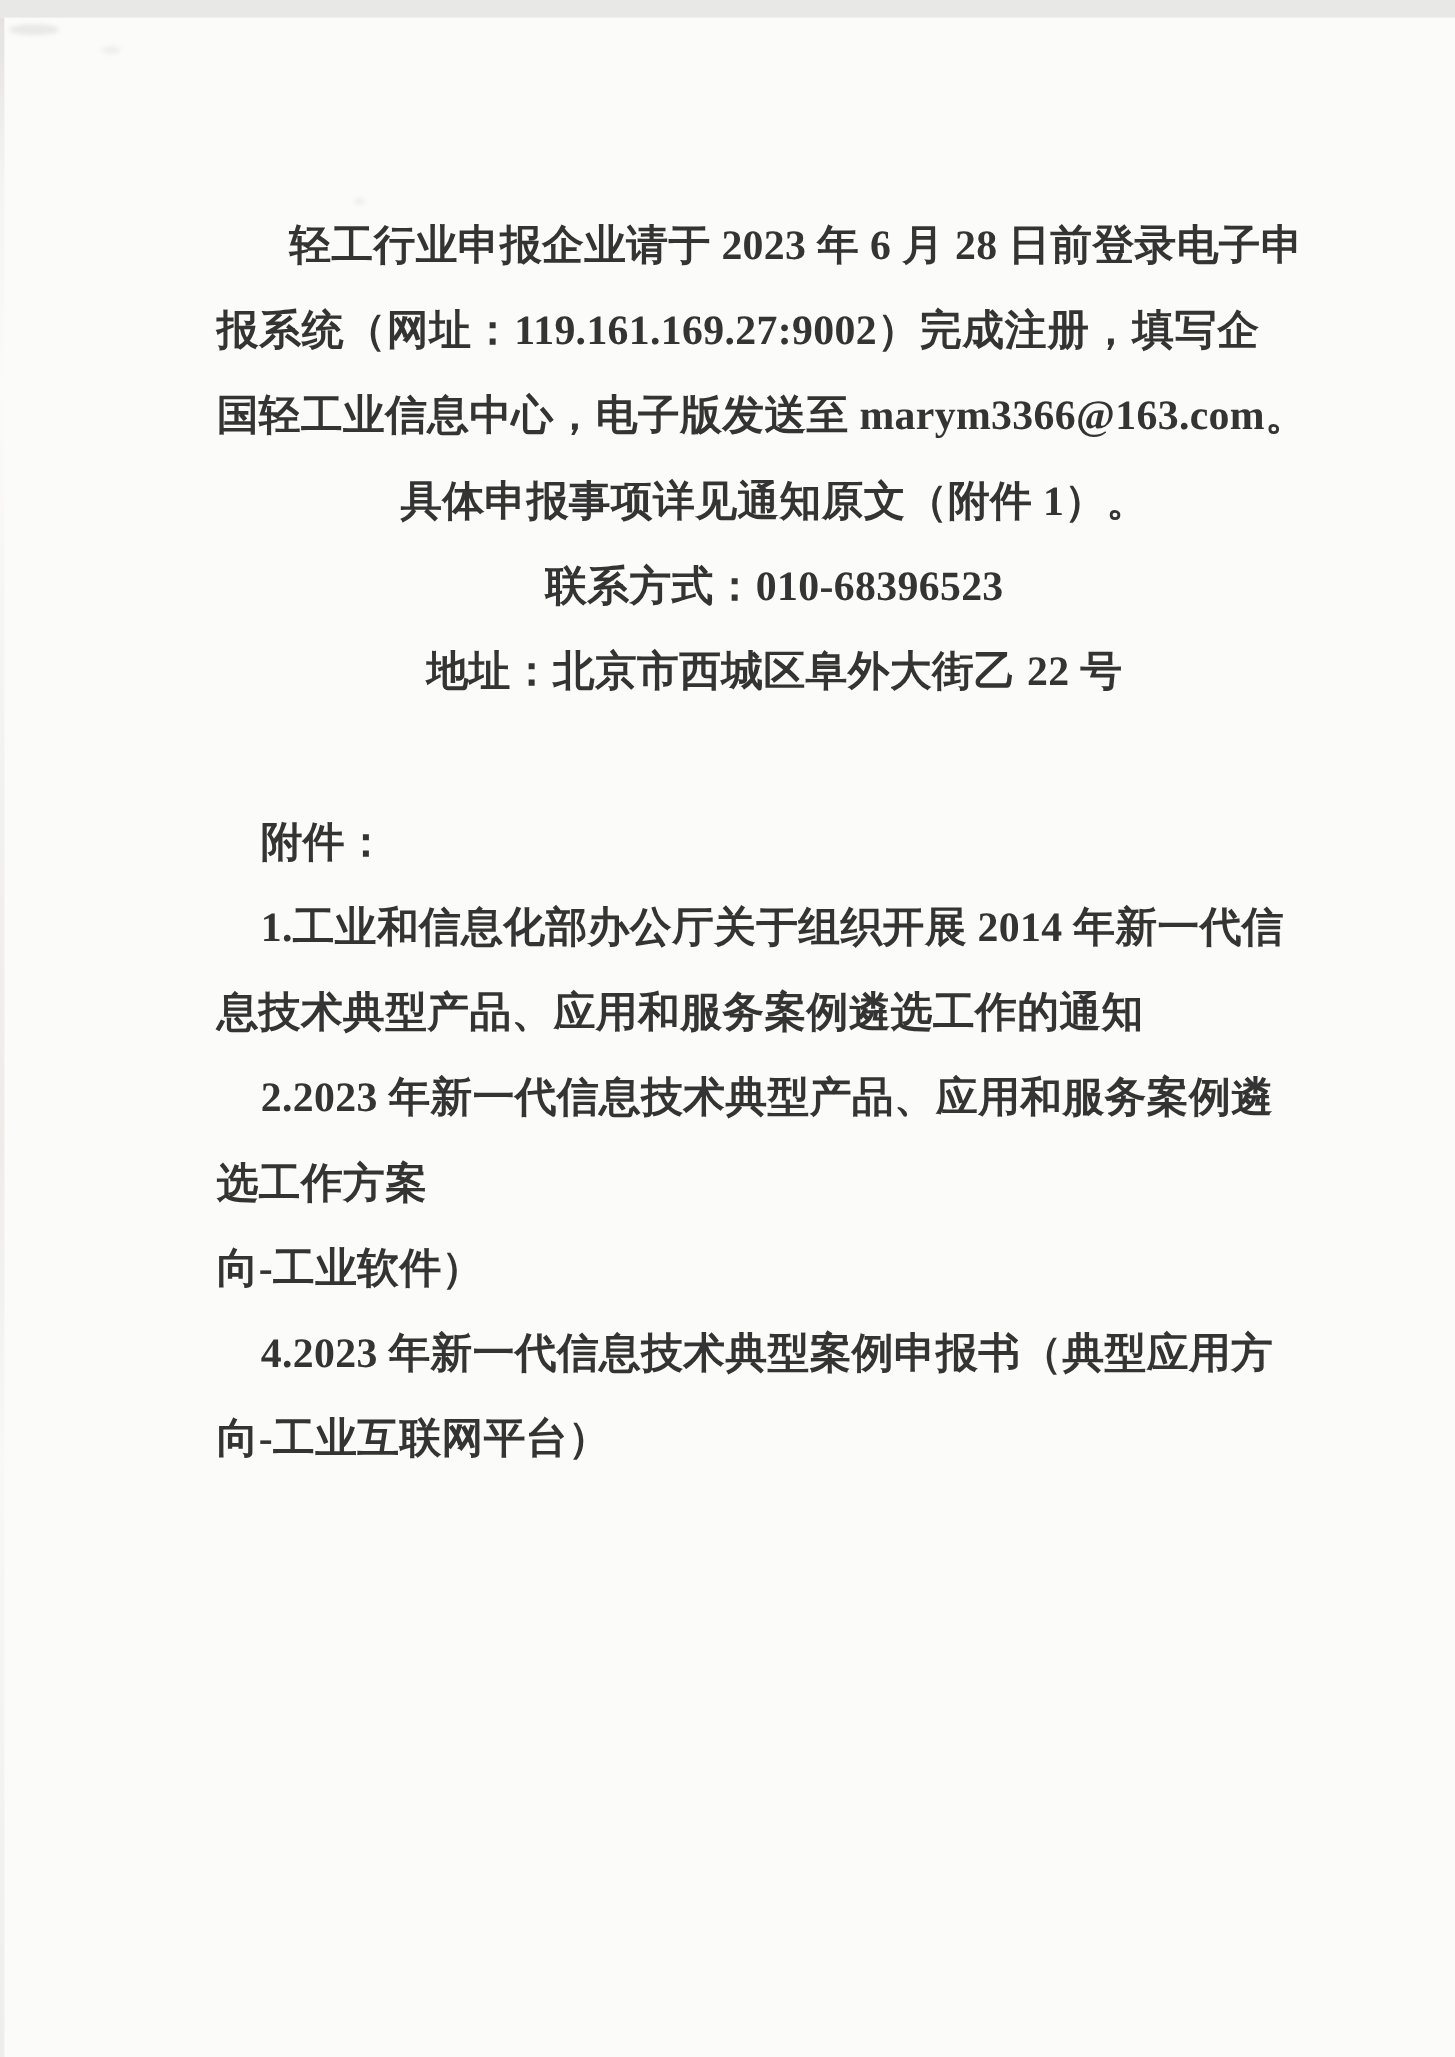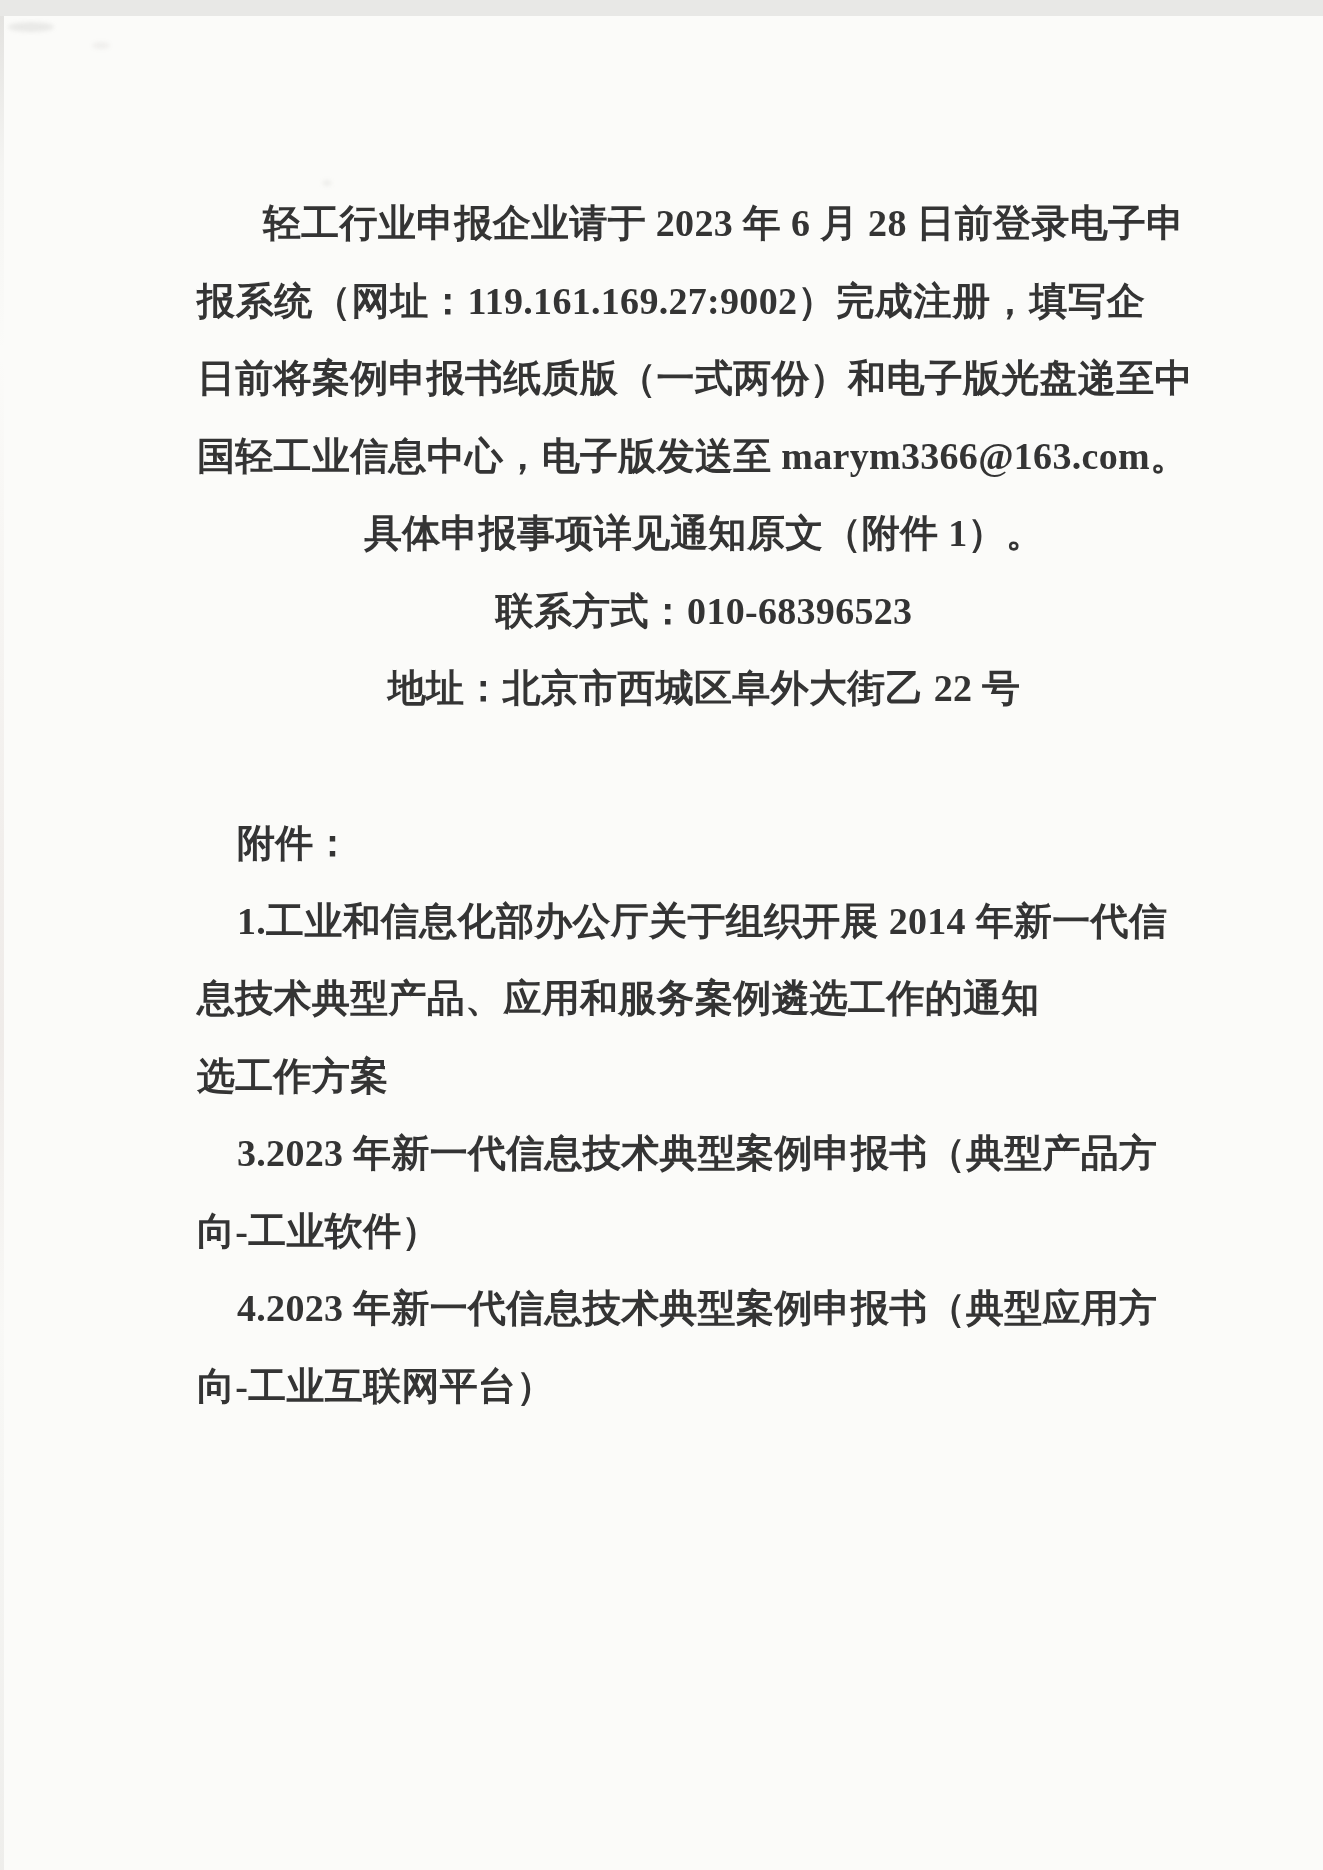--- a/index.html
+++ b/index.html
@@ -69,28 +69,27 @@
 <body>
 
 <div class="page" style="background: rgb(251, 251, 249);">
   <div class="edge-artifact-left"></div>
   <div class="smudge s1"></div>
   <div class="smudge s2"></div>
   <div class="smudge s3"></div>
   <div class="textblock" id="doc-lines" style="color: rgb(52, 52, 52);">
       <div class="line ind-body fill">轻工行业申报企业请于 2023 年 6 月 28 日前登录电子申</div>
       <div class="line fill">报系统（网址：119.161.169.27:9002）完成注册，填写企</div>
-      <div class="line fill">日前将案例申报书纸质版（一式两份）和电子版光盘递至中</div>
       <div class="line">国轻工业信息中心，电子版发送至 marym3366@163.com。</div>
       <div class="line ind-body">具体申报事项详见通知原文（附件 1）。</div>
       <div class="line ind-body">联系方式：010-68396523</div>
       <div class="line ind-body">地址：北京市西城区阜外大街乙 22 号</div>
       <div class="line"></div>
       <div class="line ind-att">附件：</div>
       <div class="line ind-att fill">1.工业和信息化部办公厅关于组织开展 2014 年新一代信</div>
       <div class="line">息技术典型产品、应用和服务案例遴选工作的通知</div>
+      <div class="line ind-att fill">2.2023 年新一代信息技术典型产品、应用和服务案例遴</div>
       <div class="line">选工作方案</div>
-      <div class="line ind-att fill">3.2023 年新一代信息技术典型案例申报书（典型产品方</div>
       <div class="line">向-工业软件）</div>
       <div class="line ind-att fill">4.2023 年新一代信息技术典型案例申报书（典型应用方</div>
       <div class="line">向-工业互联网平台）</div>
     </div>
 </div>
 
 </body></html>

